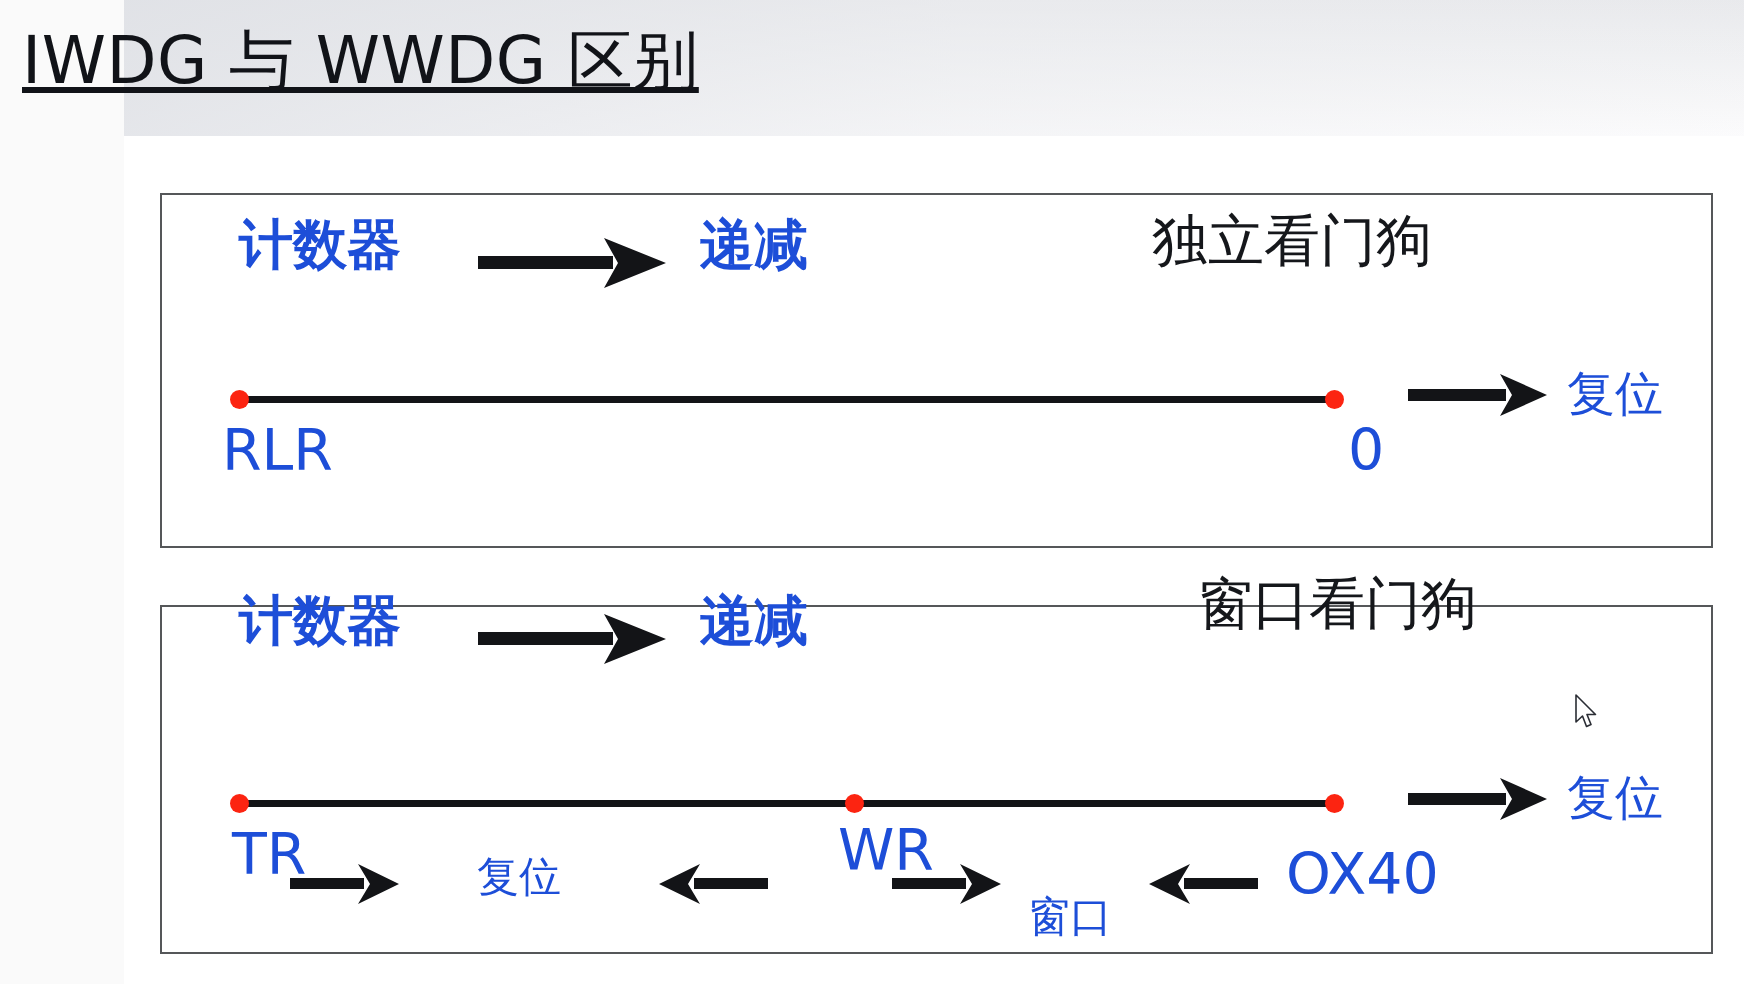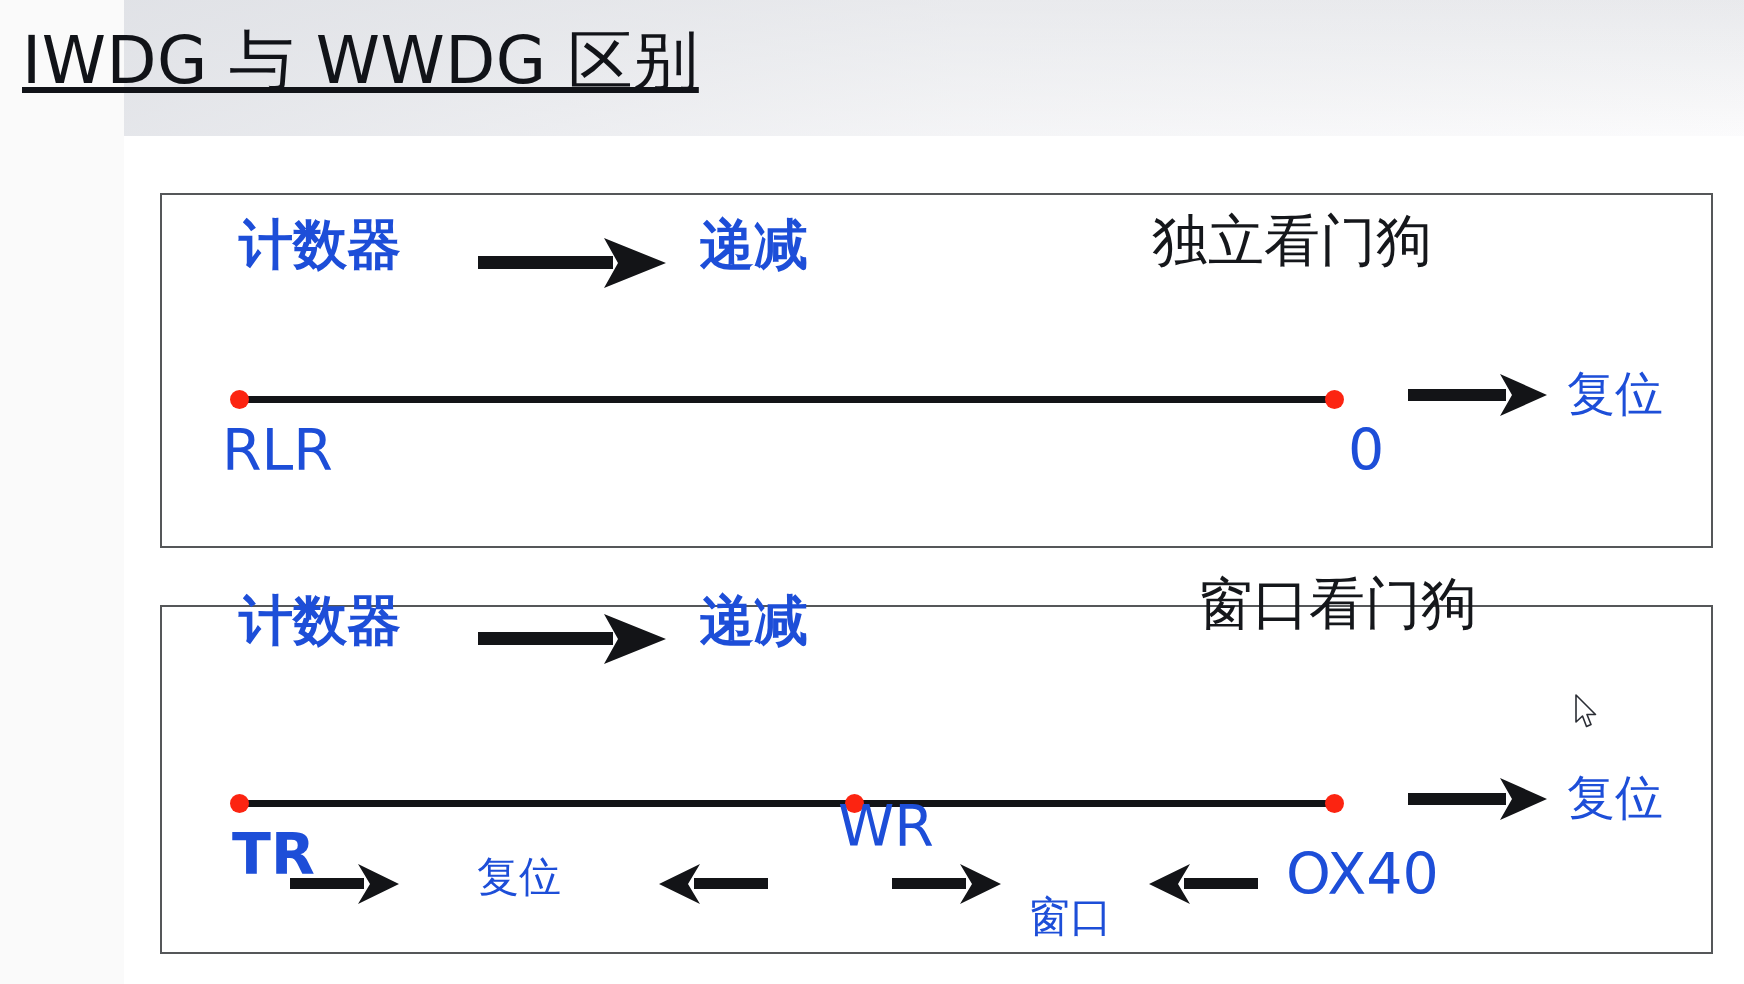--- a/index.html
+++ b/index.html
@@ -184,23 +184,23 @@
 
   <div class="abs cn t-head-red red" style="left:700px; top:594px;">递减</div>
 
   <div class="abs cn t-head-dark dark" style="left:1157px; top:576px;margin-left:40px;">窗口看门狗</div>
 
   <div class="axis-line" style="left:239px; top:800px; width:1095px;"></div>
   <div class="axis-dot" style="left:230px; top:794px;"></div>
   <div class="axis-dot" style="left:845px; top:794px;"></div>
   <div class="axis-dot" style="left:1325px; top:794px;"></div>
 
-  <div class="abs cn t-axis-red red" style="left:204px; top:832px;font-weight:bold;">TR</div>
-
-  <div class="abs cn t-axis-red red" style="left:810px; top:804px;">WR</div>
+  <div class="abs cn t-axis-red red" style="left:204px; top:832px;">TR</div>
+
+  <div class="abs cn t-axis-red red" style="left:810px; top:828px;">WR</div>
 
   <div class="abs cn t-axis-red red" style="left:1258px; top:852px;">OX40</div>
 
   <svg class="arrow" style="left:290px; top:862px;" width="110" height="44" viewBox="0 0 110 44">
     <rect x="0" y="16" width="74" height="11" fill="#131417"></rect>
     <path d="M68 2 L109 22 L68 42 L80 22 Z" fill="#131417"></path>
   </svg>
 
   <div class="abs cn t-note-red red" style="left:477px; top:856px;">复位</div>
 

